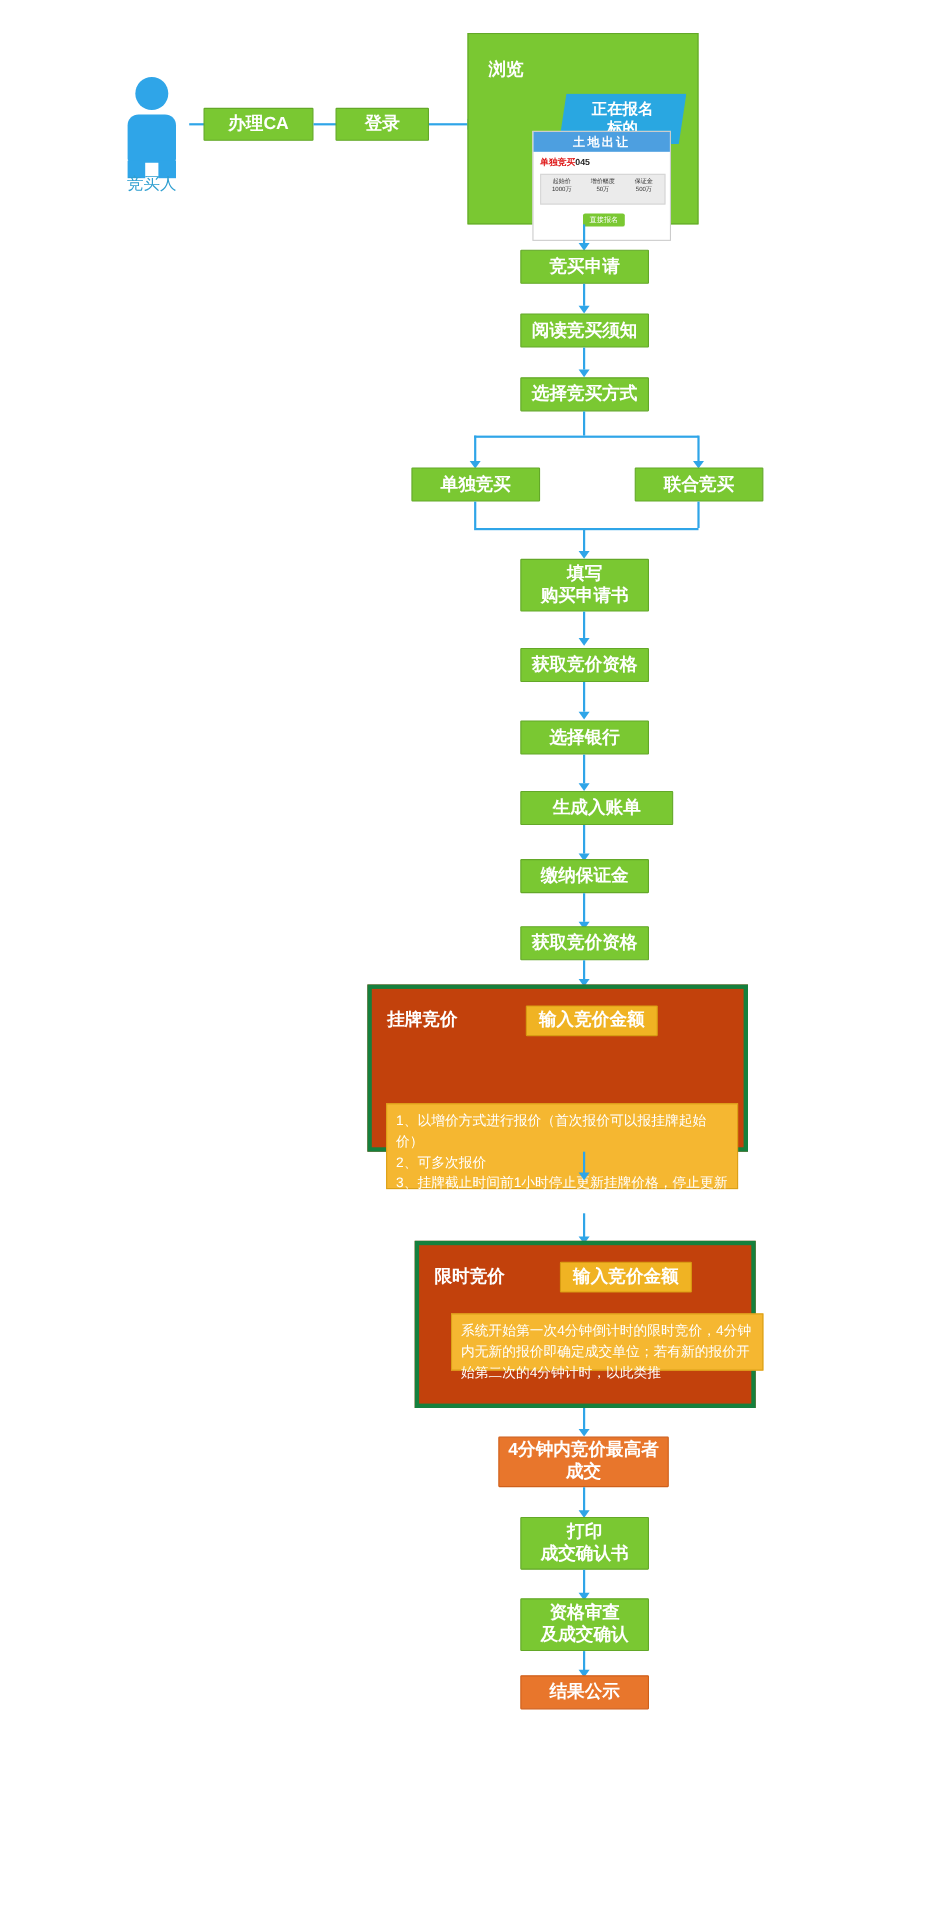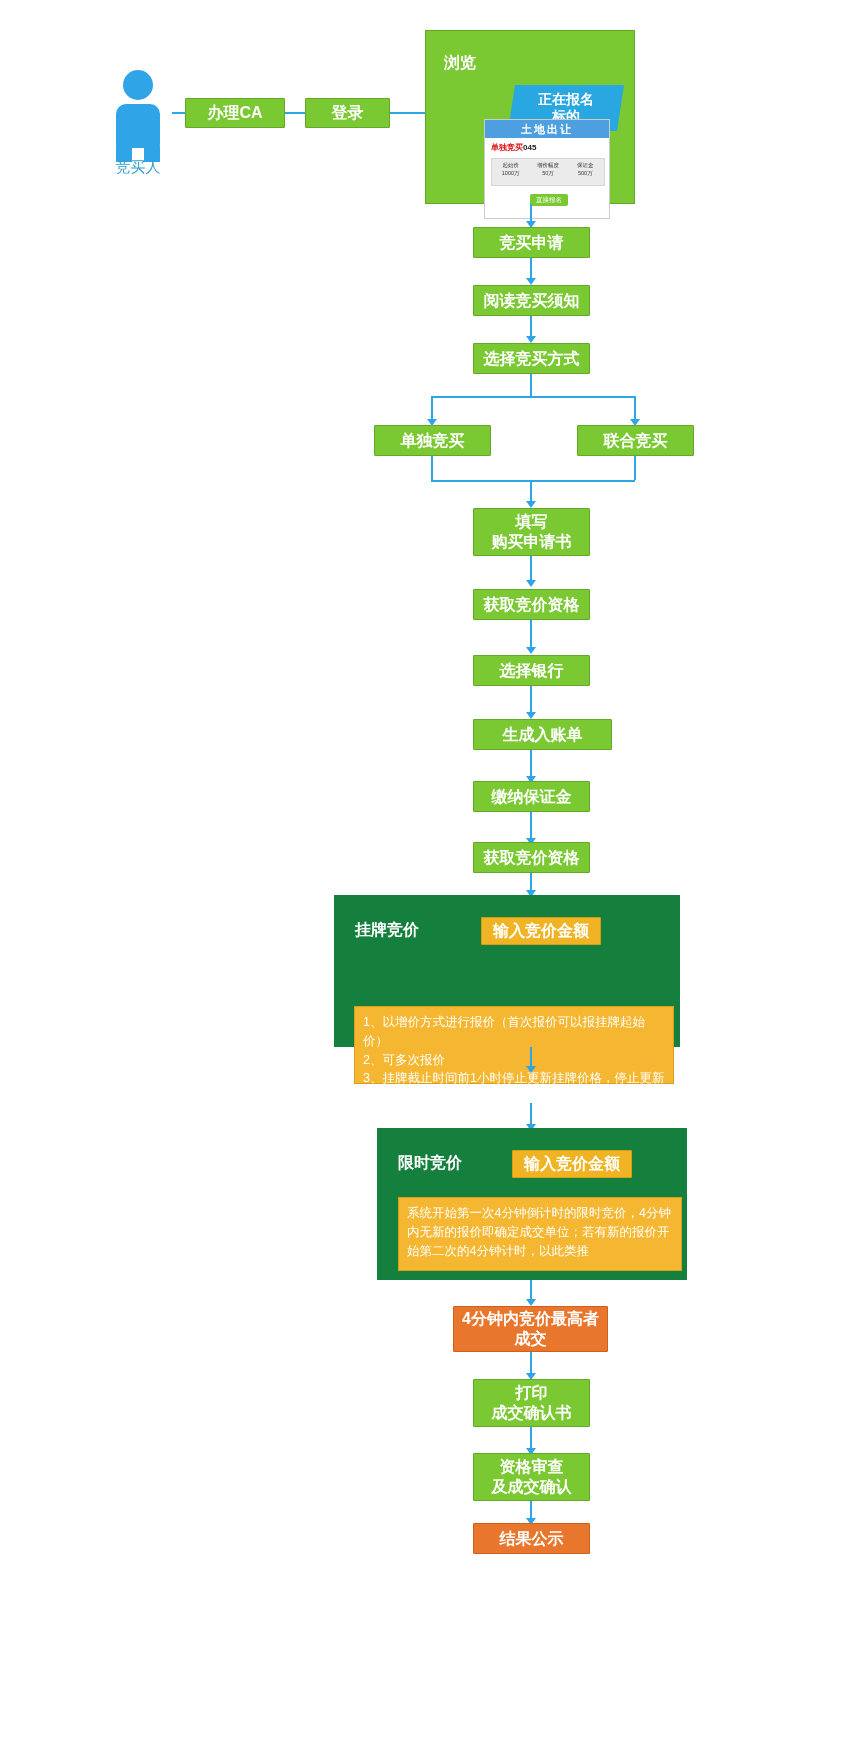--- a/index.html
+++ b/index.html
@@ -153,22 +153,22 @@
     font-size: 6.5px;
     border-radius: 2px;
     display: flex;
     align-items: center;
     justify-content: center;
   }
 
   
   .group-panel {
     position: absolute;
-    background: #15803d;
-    border: 7px solid #15803d;
+    background: #c2410c;
+    border: 4px solid #15803d;
     box-sizing: border-box;
   }
   .group-title {
     position: absolute;
     color: #ffffff;
     font-size: 16px;
     font-weight: bold;
   }
   .note-box {
     position: absolute;
@@ -333,21 +333,21 @@
   <div class="line-v" style="left:530px; top:1047px; height:20px;"></div>
   <div class="arrow-down" style="left:526px; top:1066px;"></div>
 
 
   <div class="line-v" style="left:530px; top:1103px; height:22px;"></div>
   <div class="arrow-down" style="left:526px; top:1124px;"></div>
 
   <div class="group-panel" style="left:377px; top:1128px; width:310px; height:152px;">
     <div class="group-title" style="left:14px; top:18px;">限时竞价</div>
     <div class="box yellow" style="left:128px; top:15px; width:120px; height:28px;">输入竞价金额</div>
-    <div class="note-box" style="left:14px; top:62px; width:284px; height:74px; white-space:pre-line;">系统开始第一次4分钟倒计时的限时竞价，4分钟内无新的报价即确定成交单位；若有新的报价开始第二次的4分钟计时，以此类推</div>
+    <div class="note-box" style="left:29px; top:62px; width:284px; height:52px; white-space:pre-line;">系统开始第一次4分钟倒计时的限时竞价，4分钟内无新的报价即确定成交单位；若有新的报价开始第二次的4分钟计时，以此类推</div>
   </div>
 
   <div class="line-v" style="left:530px; top:1280px; height:20px;"></div>
   <div class="arrow-down" style="left:526px; top:1299px;"></div>
 
   <div class="box orange" style="left:453px; top:1306px; width:155px; height:46px; white-space:pre-line;">4分钟内竞价最高者
 成交</div>
 
   <div class="line-v" style="left:530px; top:1352px; height:22px;"></div>
   <div class="arrow-down" style="left:526px; top:1373px;"></div>

